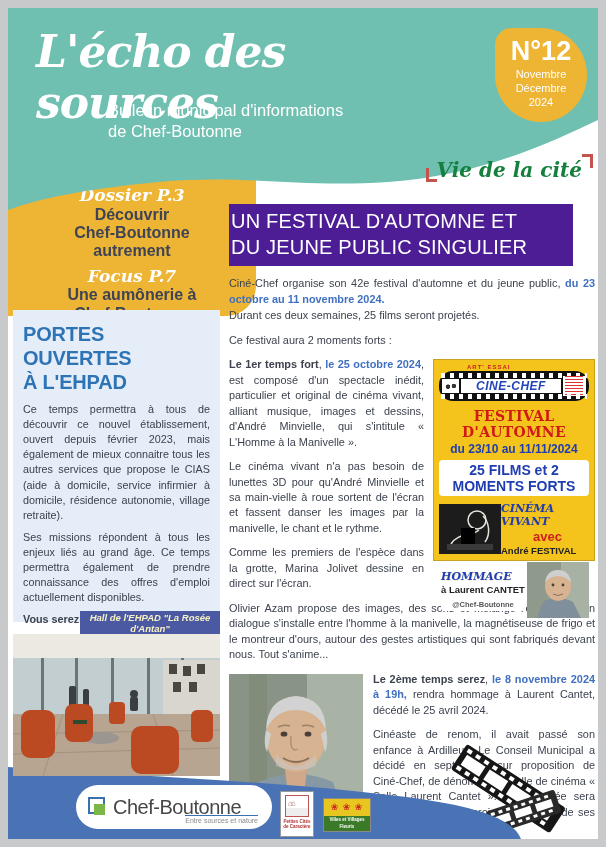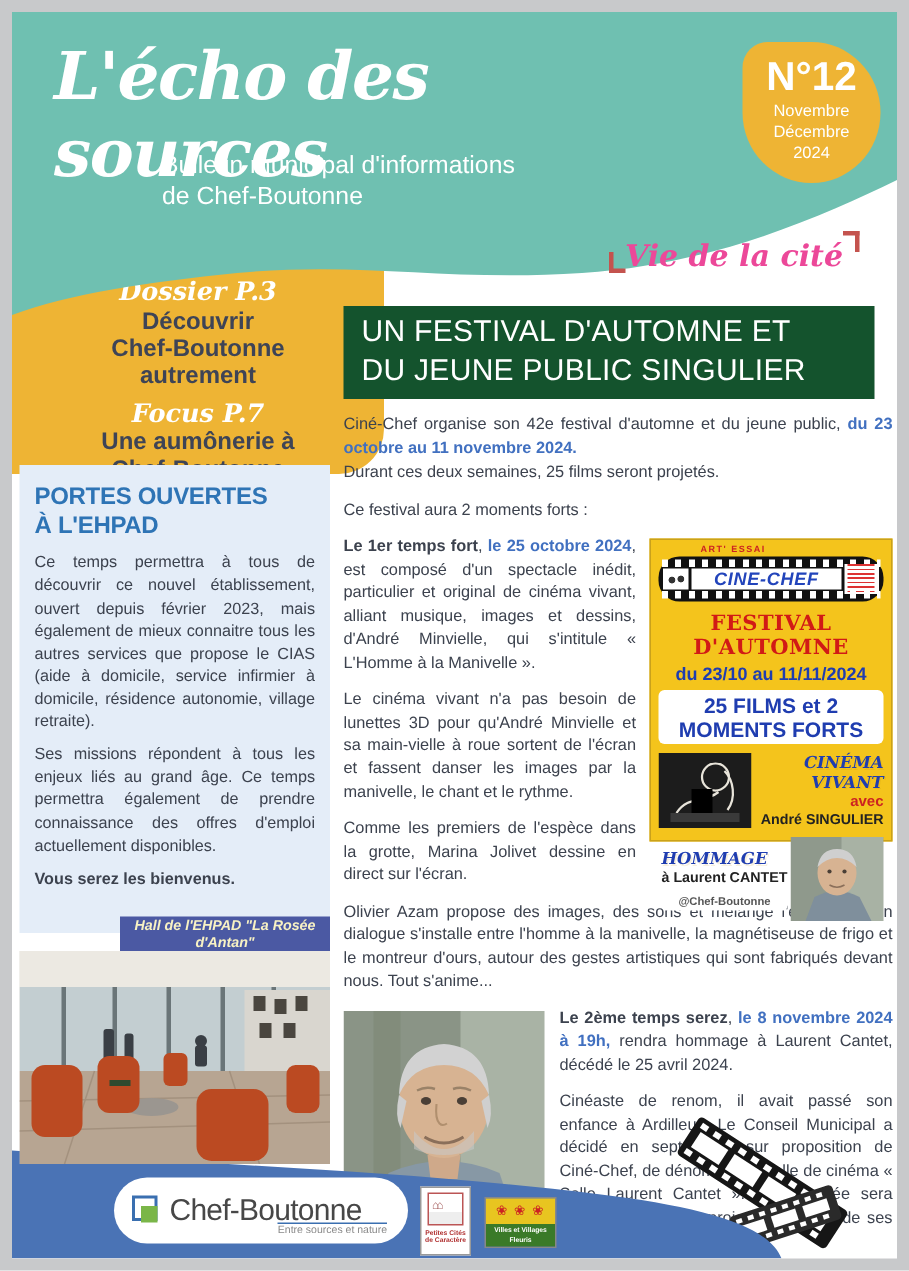--- a/index.html
+++ b/index.html
@@ -8,46 +8,46 @@
 
   
   .header-svg{position:absolute;left:0;top:0;width:590px;height:215px;}
   .masthead-title{position:absolute;left:28px;top:18px;width:430px;color:#ffffff;
     font-family:"DejaVu Serif",serif;font-style:italic;font-weight:bold;font-size:44px;letter-spacing:-1px;}
   .masthead-sub{position:absolute;left:100px;top:92px;color:#ffffff;font-size:16.5px;line-height:1.3;font-weight:400;}
   .issue-badge{position:absolute;left:487px;top:20px;width:92px;height:94px;background:#eeb434;
     border-radius:18% 50% 50% 50%;color:#fff;text-align:center;padding-top:10px;box-sizing:border-box;}
   .issue-badge .num{font-size:27px;font-weight:bold;line-height:1;}
   .issue-badge .mon{font-size:11px;line-height:1.25;margin-top:3px;}
-  .vie-tag{position:absolute;right:36px;top:150px;color:#ec4899;font-family:"DejaVu Serif",serif;
+  .vie-tag{position:absolute;right:16px;top:150px;color:#15803d;font-family:"DejaVu Serif",serif;
     font-style:italic;font-weight:bold;font-size:20px;}
   .vie-tag::before{content:"";position:absolute;left:-11px;bottom:0px;width:8px;height:11px;
     border-left:3px solid #c4534e;border-bottom:3px solid #c4534e;}
   .vie-tag::after{content:"";position:absolute;right:-11px;top:-4px;width:8px;height:11px;
     border-right:3px solid #c4534e;border-top:3px solid #c4534e;}
 
   
   .toc-box{position:absolute;left:0;top:138px;width:248px;height:170px;background:#eeb434;
     border-radius:0 0 30px 0;text-align:center;box-sizing:border-box;padding-top:40px;}
   .toc-script{color:#ffffff;font-family:"DejaVu Serif",serif;font-style:italic;font-weight:bold;font-size:17px;line-height:1.15;}
   .toc-title{color:#3e4456;font-size:16px;font-weight:600;line-height:1.15;margin-bottom:6px;}
   .ehpad-box{position:absolute;left:5px;top:302px;width:207px;height:312px;background:#e4edf8;
     box-sizing:border-box;padding:12px 10px 0 10px;}
-  .ehpad-box h2{margin:0 0 8px 0;color:#2e74b5;font-size:16px;font-weight:600;line-height:1.2;letter-spacing:-0.2px;}
+  .ehpad-box h2{margin:0 0 8px 0;color:#2e74b5;font-size:20px;font-weight:600;line-height:1.2;letter-spacing:-0.2px;}
   .ehpad-box p{margin:0 0 7px 0;font-size:10.8px;line-height:1.4;color:#3c424e;text-align:justify;}
   .ehpad-box p b{font-weight:700;}
   .photo-caption{position:absolute;background:#4b59a3;color:#f8f2c4;font-style:italic;font-weight:bold;
     display:flex;align-items:center;justify-content:center;text-align:center;}
   .cap-ehpad{left:72px;top:603px;width:140px;height:23px;font-size:9.5px;}
   .ehpad-photo{position:absolute;left:5px;top:626px;width:207px;height:142px;z-index:4;}
 
   
   .main-col{position:absolute;left:221px;top:196px;width:366px;}
-  .article-title{background:#14532d;color:#ffffff;font-size:20px;font-weight:500;line-height:1.28;
-    letter-spacing:0.2px;padding:5px 10px 6px 12px;width:332px;box-sizing:content-box;margin-bottom:10px;}
+  .article-title{background:#4c1d95;color:#ffffff;font-size:20px;font-weight:500;line-height:1.28;
+    letter-spacing:0.2px;padding:5px 10px 6px 2px;width:332px;box-sizing:content-box;margin-bottom:10px;}
   .main-col p{margin:0 0 9px 0;font-size:10.9px;line-height:1.42;color:#3c424e;text-align:justify;}
   .main-col p b{font-weight:700;}
   .accent{color:#4170c0;font-weight:700;}
   .poster{float:right;width:162px;height:202px;margin:2px 0 6px 9px;background:#f4c41c;
     border:1px solid #c9a11b;box-sizing:border-box;padding:4px 5px;position:relative;}
   .poster .artessai{font-size:6px;color:#cc2222;font-weight:bold;letter-spacing:1px;margin-left:28px;}
   .filmstrip{position:relative;height:30px;background:#111;border-radius:14px;margin-top:1px;}
   .filmstrip .holes{position:absolute;left:2px;right:2px;height:5px;
     background:repeating-linear-gradient(90deg,#fff 0 4px,transparent 4px 9px);}
   .filmstrip .holes.top{top:2px;} .filmstrip .holes.bot{bottom:2px;}
@@ -58,23 +58,23 @@
     background-image:radial-gradient(circle at 35% 55%, #333 2px, transparent 2.5px),radial-gradient(circle at 70% 50%, #333 2px, transparent 2.5px);}
   .filmstrip .infobox{position:absolute;right:3px;top:5px;width:23px;height:20px;background:#fff;
     background-image:repeating-linear-gradient(#d33 0 1px,transparent 1px 3px);background-size:80% 100%;background-repeat:no-repeat;background-position:center;}
   .poster .ftitle{font-family:"DejaVu Serif",serif;color:#d11a16;font-weight:bold;font-size:14px;
     text-align:center;margin-top:7px;letter-spacing:0.3px;}
   .poster .fdates{color:#1f3db0;font-weight:bold;font-size:12px;text-align:center;margin-top:2px;}
   .poster .ffilms{background:#fff;border-radius:4px;color:#1f3db0;font-weight:bold;font-size:14px;
     text-align:center;margin-top:4px;padding:2px 0;}
   .poster .row{display:flex;margin-top:6px;align-items:center;}
   .poster .mini{width:62px;height:50px;flex:none;}
-  .poster .evt{flex:1;text-align:right;}
+  .poster .evt{flex:1;text-align:left;}
   .evt .t{color:#1f3db0;font-family:"DejaVu Serif",serif;font-style:italic;font-weight:bold;font-size:11px;text-shadow:1px 1px 0 #b8860b22;}
-  .evt .w{color:#cc2222;font-size:10px;font-weight:bold;margin-top:1px;}
+  .evt .w{color:#cc2222;font-size:13px;font-weight:bold;margin-top:1px;margin-left:32px;}
   .evt .a{color:#222;font-size:9.5px;font-weight:bold;margin-top:1px;}
   .poster .credit{background:#fff;border-radius:3px;font-size:7.5px;color:#555;font-weight:bold;
     text-align:center;margin-top:4px;padding:1.5px 2px;width:80px;}
   .cantet-fig{float:left;width:134px;height:150px;margin:2px 10px 2px 0;position:relative;}
   .cantet-fig svg{display:block;}
   .cap-cantet{left:14px;bottom:4px;width:104px;height:22px;font-size:11px;}
 
   
   .film-deco{position:absolute;right:28px;top:732px;width:130px;height:100px;z-index:2;}
   .footer-svg{position:absolute;left:0;bottom:0;width:590px;height:85px;z-index:3;}
@@ -217,21 +217,21 @@
                 <circle cx="38" cy="16" r="9"></circle>
                 <path d="M12,40 C20,28 30,34 40,26"></path>
                 <path d="M44,12 C50,18 52,30 46,38"></path>
               </g>
           <rect x="22" y="24" width="14" height="18" fill="#000"></rect>
           <rect x="8" y="40" width="46" height="6" fill="#3a3a3a"></rect>
         </svg>
         <div class="evt">
           <div class="t">CINÉMA VIVANT</div>
           <div class="w">avec</div>
-          <div class="a">André SINGULIER</div>
+          <div class="a">André FESTIVAL</div>
         </div>
       </div>
       <div class="row">
         <div class="evt" style="text-align:left;padding-left:2px;">
           <div class="t">HOMMAGE</div>
           <div class="a">à Laurent CANTET</div>
           <div class="credit">@Chef-Boutonne</div>
         </div>
         <svg class="mini" style="height:56px;" viewBox="0 0 62 56" preserveAspectRatio="none">
           <rect width="62" height="56" fill="#8f998c"></rect>

